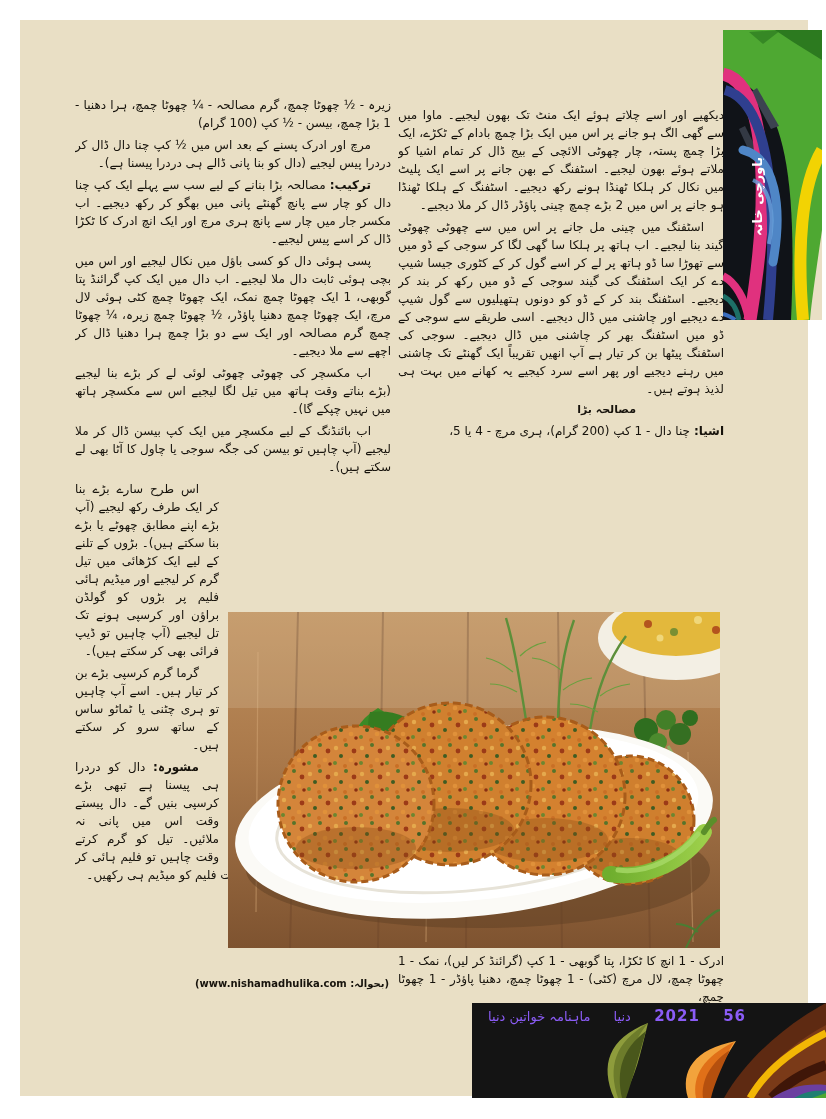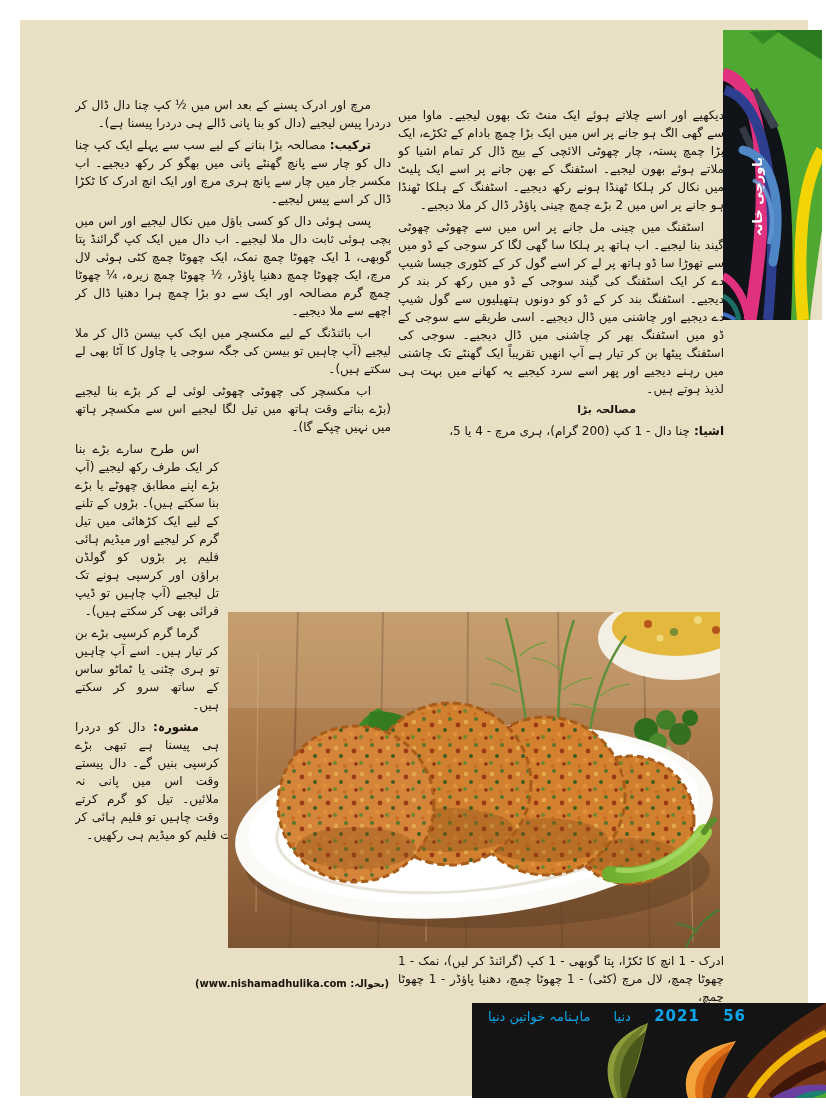--- a/index.html
+++ b/index.html
@@ -47,21 +47,21 @@
   .food-photo{position:absolute;left:228px;top:612px;width:492px;height:336px;z-index:2;}
   .food-photo svg{display:block;width:100%;height:100%;}
   
   .footer-bar{
     position:absolute;left:472px;top:1003px;width:354px;height:95px;background:#141414;z-index:5;
   }
   .footer-bar svg{position:absolute;left:0;top:0;width:100%;height:100%;}
   .footer-text{
     position:absolute;left:0;top:4px;width:100%;box-sizing:border-box;
     padding:0 80px 0 16px;display:flex;align-items:center;justify-content:space-between;
-    color:#0ea5e9;z-index:2;
+    color:#8b5cf6;z-index:2;
   }
   .footer-text .urdu{font-size:13px;direction:rtl;}
   .footer-text .num{font-size:15px;font-weight:bold;letter-spacing:1px;}
 </style>
 </head>
 <body>
 
 <div class="paper"></div>
 
 <div class="corner-deco">
@@ -88,25 +88,26 @@
 </div>
 
 <div class="col col-right">
   <p>دیکھیے اور اسے چلاتے ہوئے ایک منٹ تک بھون لیجیے۔ ماوا میں سے گھی الگ ہو جانے پر اس میں ایک بڑا چمچ بادام کے ٹکڑے، ایک بڑا چمچ پستہ، چار چھوٹی الائچی کے بیج ڈال کر تمام اشیا کو ملاتے ہوئے بھون لیجیے۔ اسٹفنگ کے بھن جانے پر اسے ایک پلیٹ میں نکال کر ہلکا ٹھنڈا ہونے رکھ دیجیے۔ اسٹفنگ کے ہلکا ٹھنڈا ہو جانے پر اس میں 2 بڑے چمچ چینی پاؤڈر ڈال کر ملا دیجیے۔</p>
   <p class="indent"><span>اسٹفنگ میں چینی مل جانے پر اس میں سے چھوٹی چھوٹی گیند بنا لیجیے۔ اب ہاتھ پر ہلکا سا گھی لگا کر سوجی کے ڈو میں سے تھوڑا سا ڈو ہاتھ پر لے کر اسے گول کر کے کٹوری جیسا شیپ دے کر ایک اسٹفنگ کی گیند سوجی کے ڈو میں رکھ کر بند کر دیجیے۔ اسٹفنگ بند کر کے ڈو کو دونوں ہتھیلیوں سے گول شیپ دے دیجیے اور چاشنی میں ڈال دیجیے۔ اسی طریقے سے سوجی کے ڈو میں اسٹفنگ بھر کر چاشنی میں ڈال دیجیے۔ سوجی کی اسٹفنگ پیٹھا بن کر تیار ہے آپ انھیں تقریباً ایک گھنٹے تک چاشنی میں رہنے دیجیے اور پھر اسے سرد کیجیے یہ کھانے میں بہت ہی لذیذ ہوتے ہیں۔</span></p>
   <div class="recipe-heading">مصالحہ بڑا</div>
   <p><span class="lead">اشیا:</span> <span>چنا دال - 1 کپ (200 گرام)، ہری مرچ - 4 یا 5،</span></p>
 </div>
 
 <div class="col col-left">
+  <p>زیرہ - ½ چھوٹا چمچ، گرم مصالحہ - ¼ چھوٹا چمچ، ہرا دھنیا - 1 بڑا چمچ، بیسن - ½ کپ (100 گرام)</p>
   <p class="indent"><span>مرچ اور ادرک پسنے کے بعد اس میں ½ کپ چنا دال ڈال کر دردرا پیس لیجیے (دال کو بنا پانی ڈالے ہی دردرا پیسنا ہے)۔</span></p>
   <p class="indent"><span class="lead">ترکیب:</span> <span>مصالحہ بڑا بنانے کے لیے سب سے پہلے ایک کپ چنا دال کو چار سے پانچ گھنٹے پانی میں بھگو کر رکھ دیجیے۔ اب مکسر جار میں چار سے پانچ ہری مرچ اور ایک انچ ادرک کا ٹکڑا ڈال کر اسے پیس لیجیے۔</span></p>
   <p class="indent"><span>پسی ہوئی دال کو کسی باؤل میں نکال لیجیے اور اس میں بچی ہوئی ثابت دال ملا لیجیے۔ اب دال میں ایک کپ گرائنڈ پتا گوبھی، 1 ایک چھوٹا چمچ نمک، ایک چھوٹا چمچ کٹی ہوئی لال مرچ، ایک چھوٹا چمچ دھنیا پاؤڈر، ½ چھوٹا چمچ زیرہ، ¼ چھوٹا چمچ گرم مصالحہ اور ایک سے دو بڑا چمچ ہرا دھنیا ڈال کر اچھے سے ملا دیجیے۔</span></p>
+  <p class="indent"><span>اب مکسچر کی چھوٹی چھوٹی لوئی لے کر بڑے بنا لیجیے (بڑے بناتے وقت ہاتھ میں تیل لگا لیجیے اس سے مکسچر ہاتھ میں نہیں چپکے گا)۔</span></p>
   <p class="indent"><span>اب بائنڈنگ کے لیے مکسچر میں ایک کپ بیسن ڈال کر ملا لیجیے (آپ چاہیں تو بیسن کی جگہ سوجی یا چاول کا آٹا بھی لے سکتے ہیں)۔</span></p>
-  <p class="indent"><span>اب مکسچر کی چھوٹی چھوٹی لوئی لے کر بڑے بنا لیجیے (بڑے بناتے وقت ہاتھ میں تیل لگا لیجیے اس سے مکسچر ہاتھ میں نہیں چپکے گا)۔</span></p>
   <div class="photo-spacer"></div>
   <p class="indent"><span>اس طرح سارے بڑے بنا کر ایک طرف رکھ لیجیے (آپ بڑے اپنے مطابق چھوٹے یا بڑے بنا سکتے ہیں)۔ بڑوں کے تلنے کے لیے ایک کڑھائی میں تیل گرم کر لیجیے اور میڈیم ہائی فلیم پر بڑوں کو گولڈن براؤن اور کرسپی ہونے تک تل لیجیے (آپ چاہیں تو ڈیپ فرائی بھی کر سکتے ہیں)۔</span></p>
   <p class="indent"><span>گرما گرم کرسپی بڑے بن کر تیار ہیں۔ اسے آپ چاہیں تو ہری چٹنی یا ٹماٹو ساس کے ساتھ سرو کر سکتے ہیں۔</span></p>
   <p class="indent"><span class="lead">مشورہ:</span> <span>دال کو دردرا ہی پیسنا ہے تبھی بڑے کرسپی بنیں گے۔ دال پیستے وقت اس میں پانی نہ ملائیں۔ تیل کو گرم کرتے وقت چاہیں تو فلیم ہائی کر سکتے ہیں لیکن بڑوں کو تلتے وقت فلیم کو میڈیم ہی رکھیں۔</span></p>
 </div>
 
 <div class="col below-photo">
   <p>ادرک - 1 انچ کا ٹکڑا، پتا گوبھی - 1 کپ (گرائنڈ کر لیں)، نمک - 1 چھوٹا چمچ، لال مرچ (کٹی) - 1 چھوٹا چمچ، دھنیا پاؤڈر - 1 چھوٹا چمچ،</p>
 </div>
 

